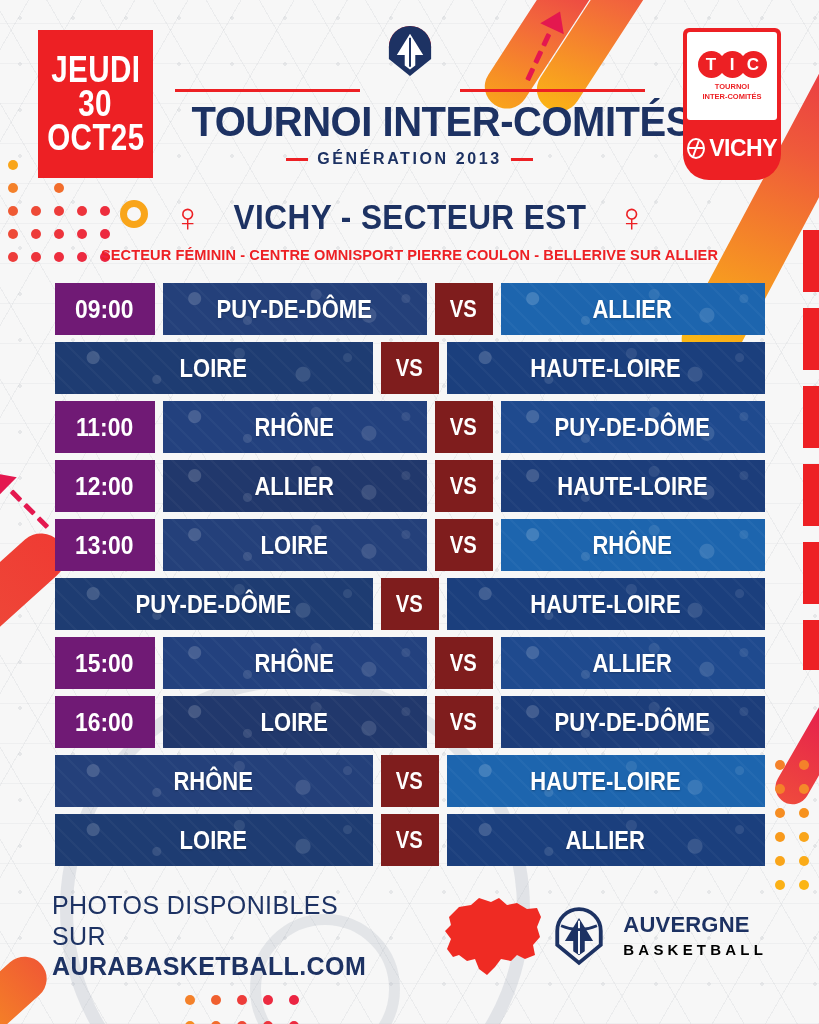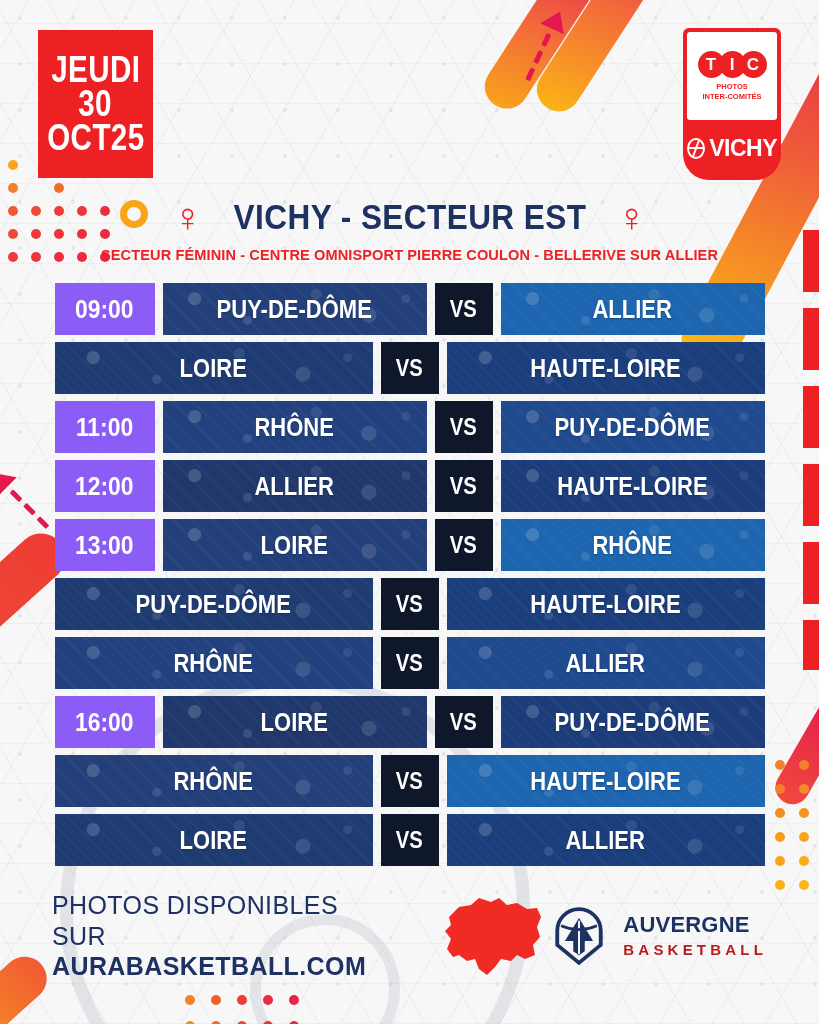--- a/index.html
+++ b/index.html
@@ -133,21 +133,21 @@
   #venue-line .vname{ color:#1d3263; font-weight:700; font-size:35px;
     transform:scaleX(.90); letter-spacing:.5px; }
   .venus{ color:#ed2024; font-size:40px; font-weight:700; line-height:1; }
   #venue-sub{ color:#ed2024; font-weight:700; font-size:15.2px; margin-top:9px;
     transform:scaleX(.96); letter-spacing:.1px; white-space:nowrap; }
 
   
   #schedule{ position:relative; z-index:5; margin:20px auto 0; width:710px; }
   .match-row{ display:flex; align-items:stretch; gap:8px; height:52px; margin-bottom:7px; }
   .cell{ display:flex; align-items:center; justify-content:center; }
-  .time-cell{ width:100px; background:#8b5cf6; color:#fff;
+  .time-cell{ width:100px; background:#701a75; color:#fff;
     font-weight:700; font-size:26px; transform:none; }
   .time-cell span{ transform:scaleX(.88); display:block; }
   .team-cell{ flex:1; color:#fff; font-weight:700; font-size:25px;
     position:relative; overflow:hidden; }
   .team-cell span{ transform:scaleX(.88); display:block; position:relative; z-index:2;
     text-shadow:0 1px 2px rgba(0,0,0,.25); }
   .team-home{ background:#1f3f76; }
   .team-away{ background:#1b60a8; }
   
   .tone-a .team-home{ background:#24407a; } .tone-a .team-away{ background:#1d65ae; }
@@ -157,36 +157,36 @@
   .team-cell:before{
     content:""; position:absolute; inset:0; z-index:1; opacity:.30;
     background-image:
       radial-gradient(circle at 12% 30%, rgba(255,255,255,.55) 0 6px, transparent 7px),
       radial-gradient(circle at 32% 72%, rgba(255,255,255,.38) 0 4px, transparent 5px),
       radial-gradient(circle at 58% 22%, rgba(255,255,255,.30) 0 5px, transparent 6px),
       radial-gradient(circle at 78% 62%, rgba(255,255,255,.42) 0 7px, transparent 8px),
       radial-gradient(circle at 92% 30%, rgba(255,255,255,.30) 0 4px, transparent 5px),
       repeating-linear-gradient(45deg, rgba(255,255,255,.10) 0 2px, transparent 2px 14px);
   }
-  .vs-cell{ width:58px; background:#0f172a; color:#fff; font-weight:700; font-size:23px; }
+  .vs-cell{ width:58px; background:#7f1d1d; color:#fff; font-weight:700; font-size:23px; }
   .vs-cell span{ transform:scaleX(.88); display:block; }
 
   
   #footer{ position:relative; z-index:5; margin-top:24px;
     display:flex; align-items:center; padding:0 52px; height:92px; }
   #photos-text{ color:#1d3263; font-size:25px; line-height:1.22; letter-spacing:.4px; }
   #photos-text .strong{ font-weight:700; }
   #photos-text .light{ font-weight:400; }
   #region-map{ margin-left:40px; }
   #aura-footer-logo{ margin-left:auto; display:flex; align-items:center; gap:12px; }
   #aura-footer-logo .fmark{ width:64px;height:64px; }
   #aura-footer-logo .ftext .l1,
   #aura-footer-logo .ftext .l2{ color:#1d3263; font-weight:700; font-size:22px; line-height:1.02;
     letter-spacing:.2px; }
-  #aura-footer-logo .ftext .l3{ color:#b91c1c; font-weight:700; font-size:15px;
+  #aura-footer-logo .ftext .l3{ color:#000000; font-weight:700; font-size:15px;
     letter-spacing:4.2px; margin-top:4px; }
 </style>
 </head>
 <body>
 
 <div id="bg-pattern"></div>
 <div id="bg-court"></div>
 <div id="bg-court2"></div>
 
 <div class="comet" id="comet-top-a"></div>
@@ -268,30 +268,50 @@
 <div id="ring-orange"></div>
 
 <div id="header">
 
   <div id="date-badge">
     <span>JEUDI</span>
     <span>30</span>
     <span>OCT25</span>
   </div>
 
+  <div id="title-block">
+    <div id="aura-mark">
+      <svg viewBox="0 0 100 100" width="66" height="66">
+        <circle cx="50" cy="44" r="30" fill="none" stroke="#ed2024" stroke-width="4"></circle>
+        <path d="M50 12 A32 32 0 0 1 82 44 L82 62 L50 88 L18 62 L18 44 A32 32 0 0 1 50 12 Z" fill="#1d3263"></path>
+        <path d="M50 24 L30 56 L42 56 L42 72 L50 78 L58 72 L58 56 L70 56 Z" fill="#fff"></path>
+        <path d="M50 30 L50 74" stroke="#1d3263" stroke-width="3"></path>
+      </svg>
+    </div>
+    <div id="title-rule">
+      <span class="line l-left"></span>
+        <span class="line l-right"></span>
+    </div>
+    <div id="main-title">TOURNOI INTER-COMITÉS</div>
+    <div id="subtitle-gen">
+      <span class="tick"></span>
+      <span class="txt">GÉNÉRATION 2013</span>
+      <span class="tick"></span>
+    </div>
+  </div>
 
   <div id="tic-badge">
     <div id="tic-inner">
       <div id="tic-letters">
         <span>T</span>
         <span>I</span>
         <span>C</span>
       </div>
       <div id="tic-sub">
-        <div>PHOTOS</div>
+        <div>TOURNOI</div>
         <div>INTER-COMITÉS</div>
       </div>
     </div>
     <div id="tic-ffbb">
       <span class="ball"></span>
       <span class="txt">VICHY</span>
     </div>
   </div>
 </div>
 
@@ -377,20 +397,23 @@
         <span>PUY-DE-DÔME</span>
       </div>
       <div class="cell vs-cell">
         <span>VS</span>
       </div>
       <div class="cell team-cell team-away">
         <span>HAUTE-LOIRE</span>
       </div>
     </div>
     <div class="match-row tone-c">
+      <div class="cell time-cell">
+        <span>15:00</span>
+      </div>
       <div class="cell team-cell team-home">
         <span>RHÔNE</span>
       </div>
       <div class="cell vs-cell">
         <span>VS</span>
       </div>
       <div class="cell team-cell team-away">
         <span>ALLIER</span>
       </div>
     </div>

